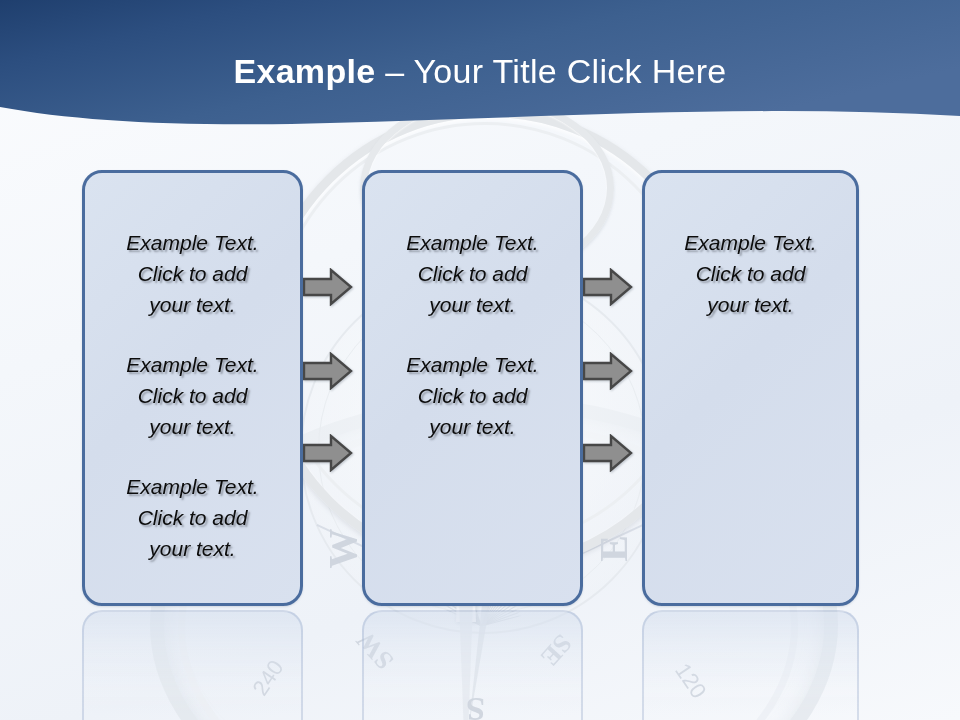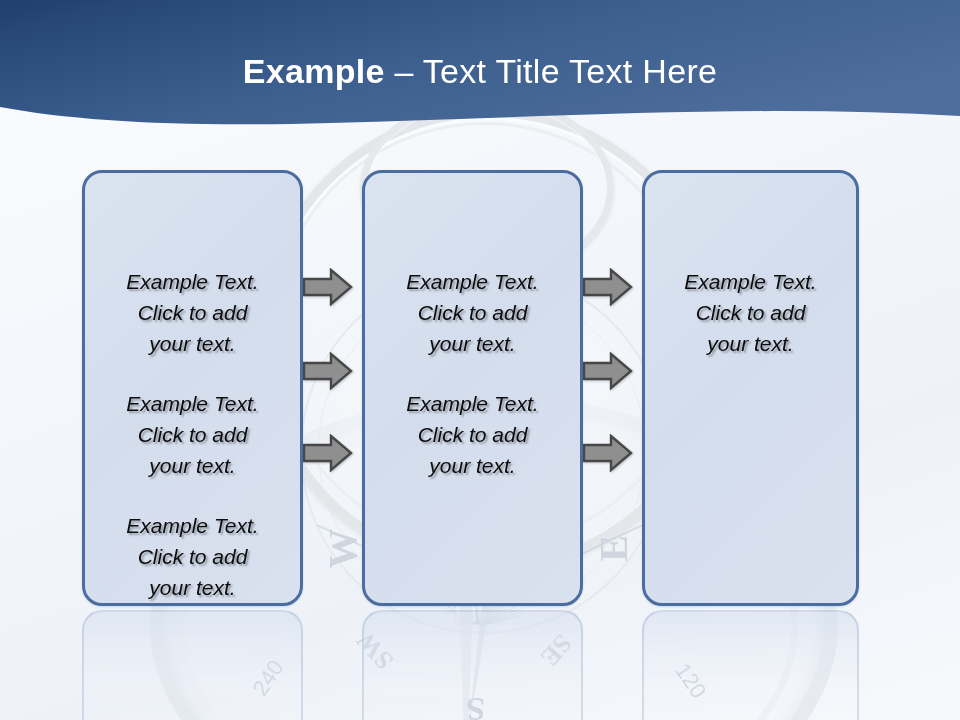--- a/index.html
+++ b/index.html
@@ -219,21 +219,20 @@
     border-radius: 20px;
     background: linear-gradient(135deg, #dae3f0 0%, #d4ddec 45%, #d9e1ef 100%);
     box-shadow: 0 1px 2px rgba(120,135,160,0.25);
     z-index: 10;
     box-sizing: border-box;
     overflow: hidden;
   }
   .box-inner {
     padding-top: 54px;
     text-align: center;
-    margin-top: 39px;
   }
   .para {
     font-family: "Liberation Sans", sans-serif;
     font-style: italic;
     font-weight: normal;
     font-size: 21px;
     line-height: 31px;
     color: #0c0c0c;
     text-shadow: 2px 2px 2px rgba(90,95,105,0.55);
     margin: 0 0 29px 0;
@@ -359,21 +358,21 @@
           <stop offset="22%" stop-color="#2c4e7f"></stop>
           <stop offset="55%" stop-color="#3d608f"></stop>
           <stop offset="100%" stop-color="#4d6d9c"></stop>
         </linearGradient>
       </defs>
       <path d="M0,0 L960,0 L960,116 C760,104 560,117 330,123 C190,127 80,122 0,107 Z" fill="url(#bannerGrad)"></path>
     </svg>
   </div>
 
   <div class="title">
-    <span class="t-strong">Example</span><span class="t-rest"> – Text Title Text Here</span>
+    <span class="t-strong">Example</span><span class="t-rest"> – Your Title Click Here</span>
   </div>
 
   <div class="reflection flip" id="refl1"></div>
   <div class="reflection flip" id="refl2"></div>
   <div class="reflection flip" id="refl3"></div>
 
   <div class="box" id="box1">
     <div class="box-inner">
       <p class="para">Example Text.
 Click  to add

